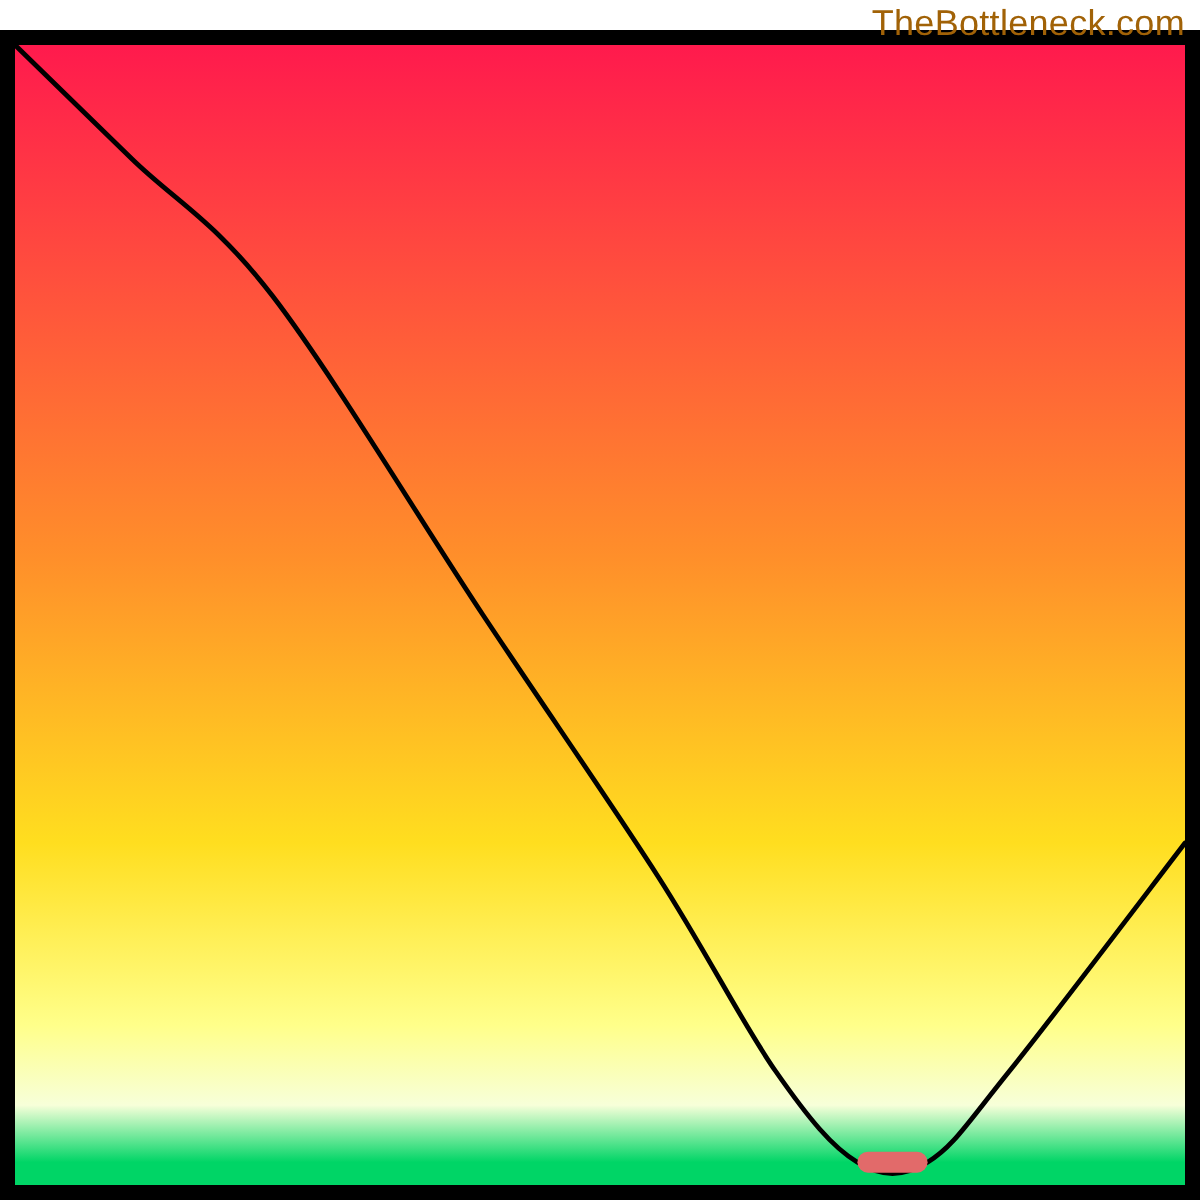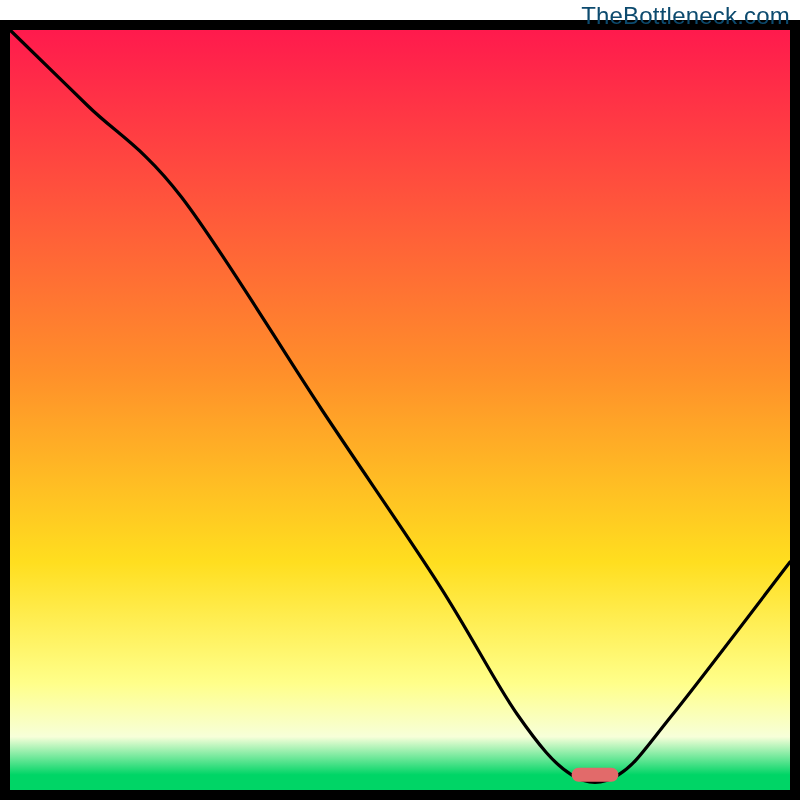--- a/index.html
+++ b/index.html
@@ -22,21 +22,21 @@
   svg {
     display: block;
   }
 
   .watermark {
     position: absolute;
     top: 2px;
     right: 10px;
     font-size: 24px;
     font-weight: 500;
-    color: #0c4a6e;
+    color: #a16207;
     letter-spacing: 0.2px;
   }
 </style>
 </head>
 <body>
 
 <div class="frame">
 
   <svg width="800" height="800" viewBox="0 0 800 800">
 

